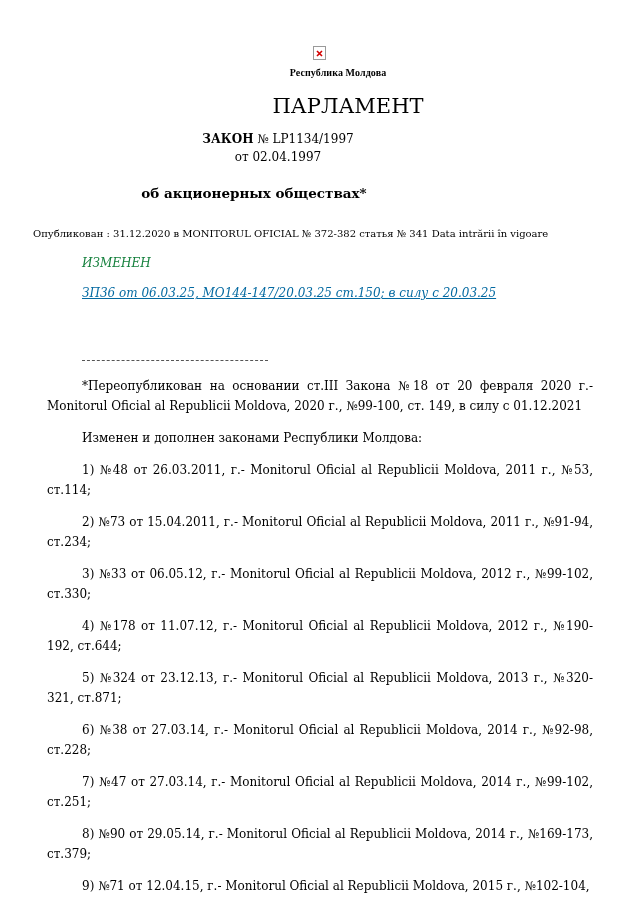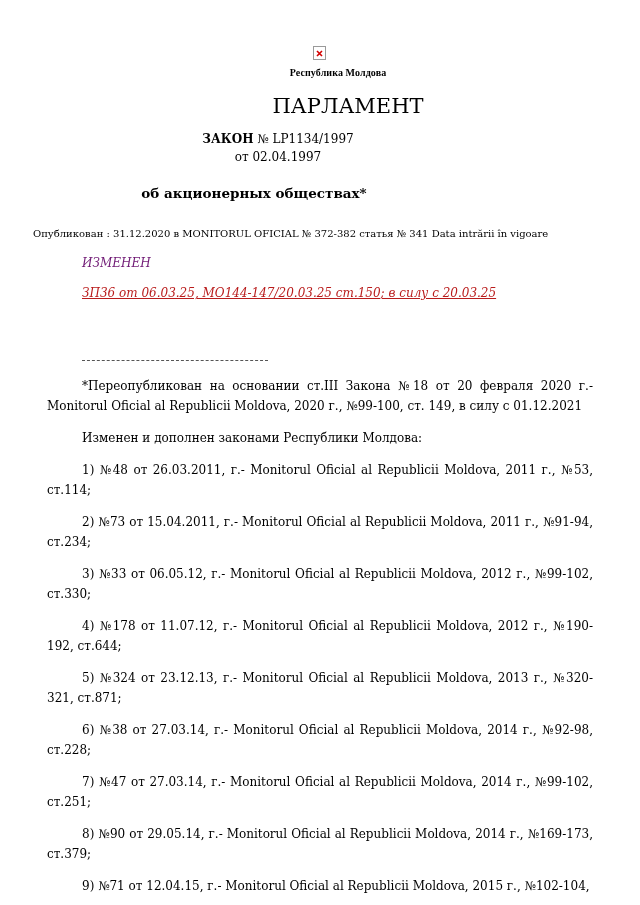--- a/index.html
+++ b/index.html
@@ -31,25 +31,25 @@
   .title {
     position: absolute; left: 0; width: 508px; top: 185px;
     font-size: 13.5px; font-weight: bold; text-align: center;
   }
   .published {
     position: absolute; left: 33px; top: 228px; width: 580px;
     font-size: 10px; white-space: nowrap;
   }
   .modified {
     position: absolute; left: 82px; top: 256px;
-    font-size: 12px; font-style: italic; color: #701a75;
+    font-size: 12px; font-style: italic; color: #15803d;
   }
   .mod-link {
     position: absolute; left: 82px; top: 286px;
-    font-size: 12px; font-style: italic; color: #b91c1c; text-decoration: underline;
+    font-size: 12px; font-style: italic; color: #0369a1; text-decoration: underline;
     white-space: nowrap;
   }
   .separator {
     position: absolute; left: 82px; top: 360px; width: 186px; height: 0;
     border-top: 1px dashed #555555;
   }
   .body-text {
     position: absolute; left: 47px; top: 376px; width: 546px;
     font-size: 12px; line-height: 20px;
   }

